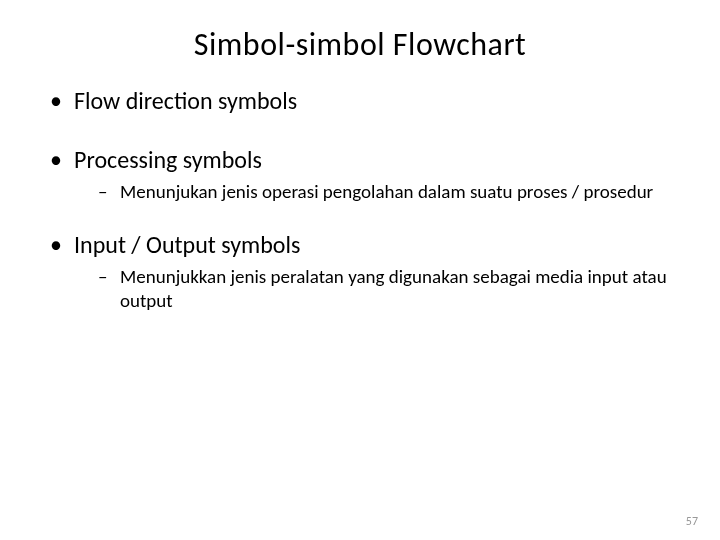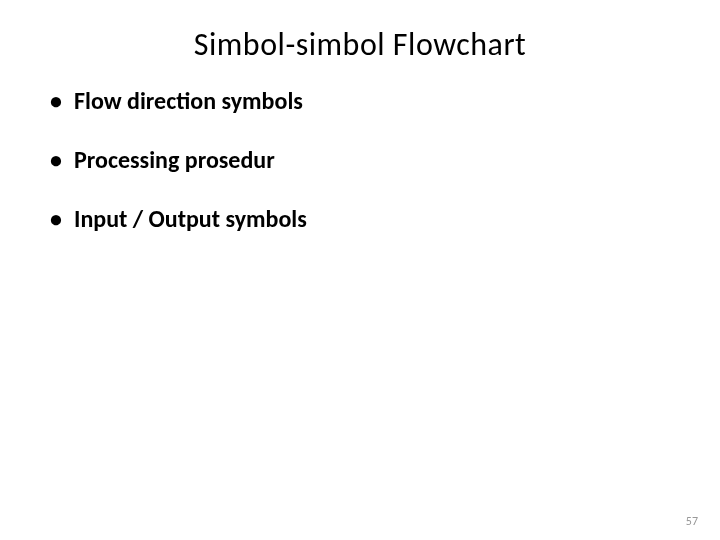--- a/index.html
+++ b/index.html
@@ -24,21 +24,21 @@
       letter-spacing: 0.5px;
     }
     .content {
       padding-left: 0;
     }
     .level1 {
       font-size: 24px;
       margin-bottom: 6px;
       padding-left: 24px;
       position: relative;
-      font-weight: bold;
+      font-weight: normal;
     }
     .level1::before {
       content: "•";
       position: absolute;
       left: 0;
       font-size: 24px;
     }
     .level2 {
       font-size: 19px;
       margin-bottom: 2px;
@@ -68,21 +68,23 @@
 <body>
 
 <h1 class="title">Simbol-simbol Flowchart</h1>
 
 <div class="content">
 
   <div class="level1">Flow direction symbols</div>
 
   <div class="section-gap"></div>
 
-  <div class="level1">Processing prosedur</div>
+  <div class="level1">Processing symbols</div>
+  <div class="level2">Menunjukan jenis operasi pengolahan dalam suatu proses / prosedur</div>
 
   <div class="section-gap"></div>
 
   <div class="level1">Input / Output symbols</div>
+  <div class="level2">Menunjukkan jenis peralatan yang digunakan sebagai media input atau output</div>
 
 </div>
 
 <div class="page-number">57</div>
 
 </body></html>

